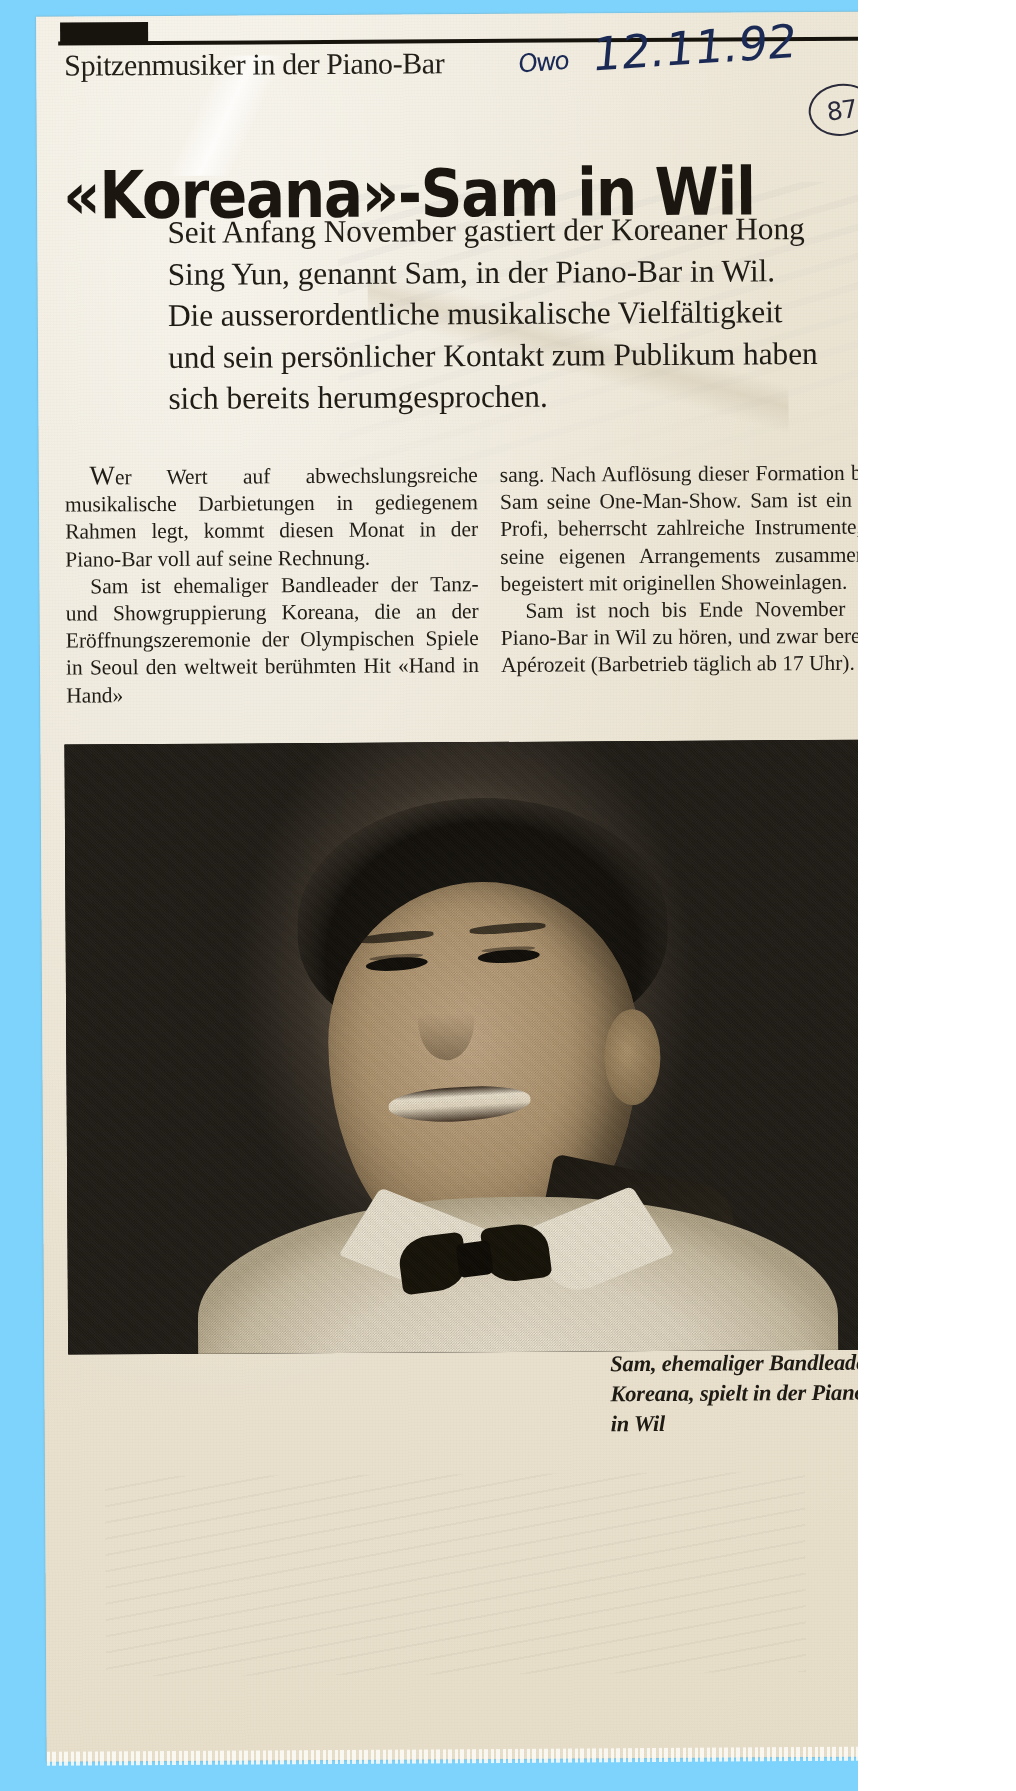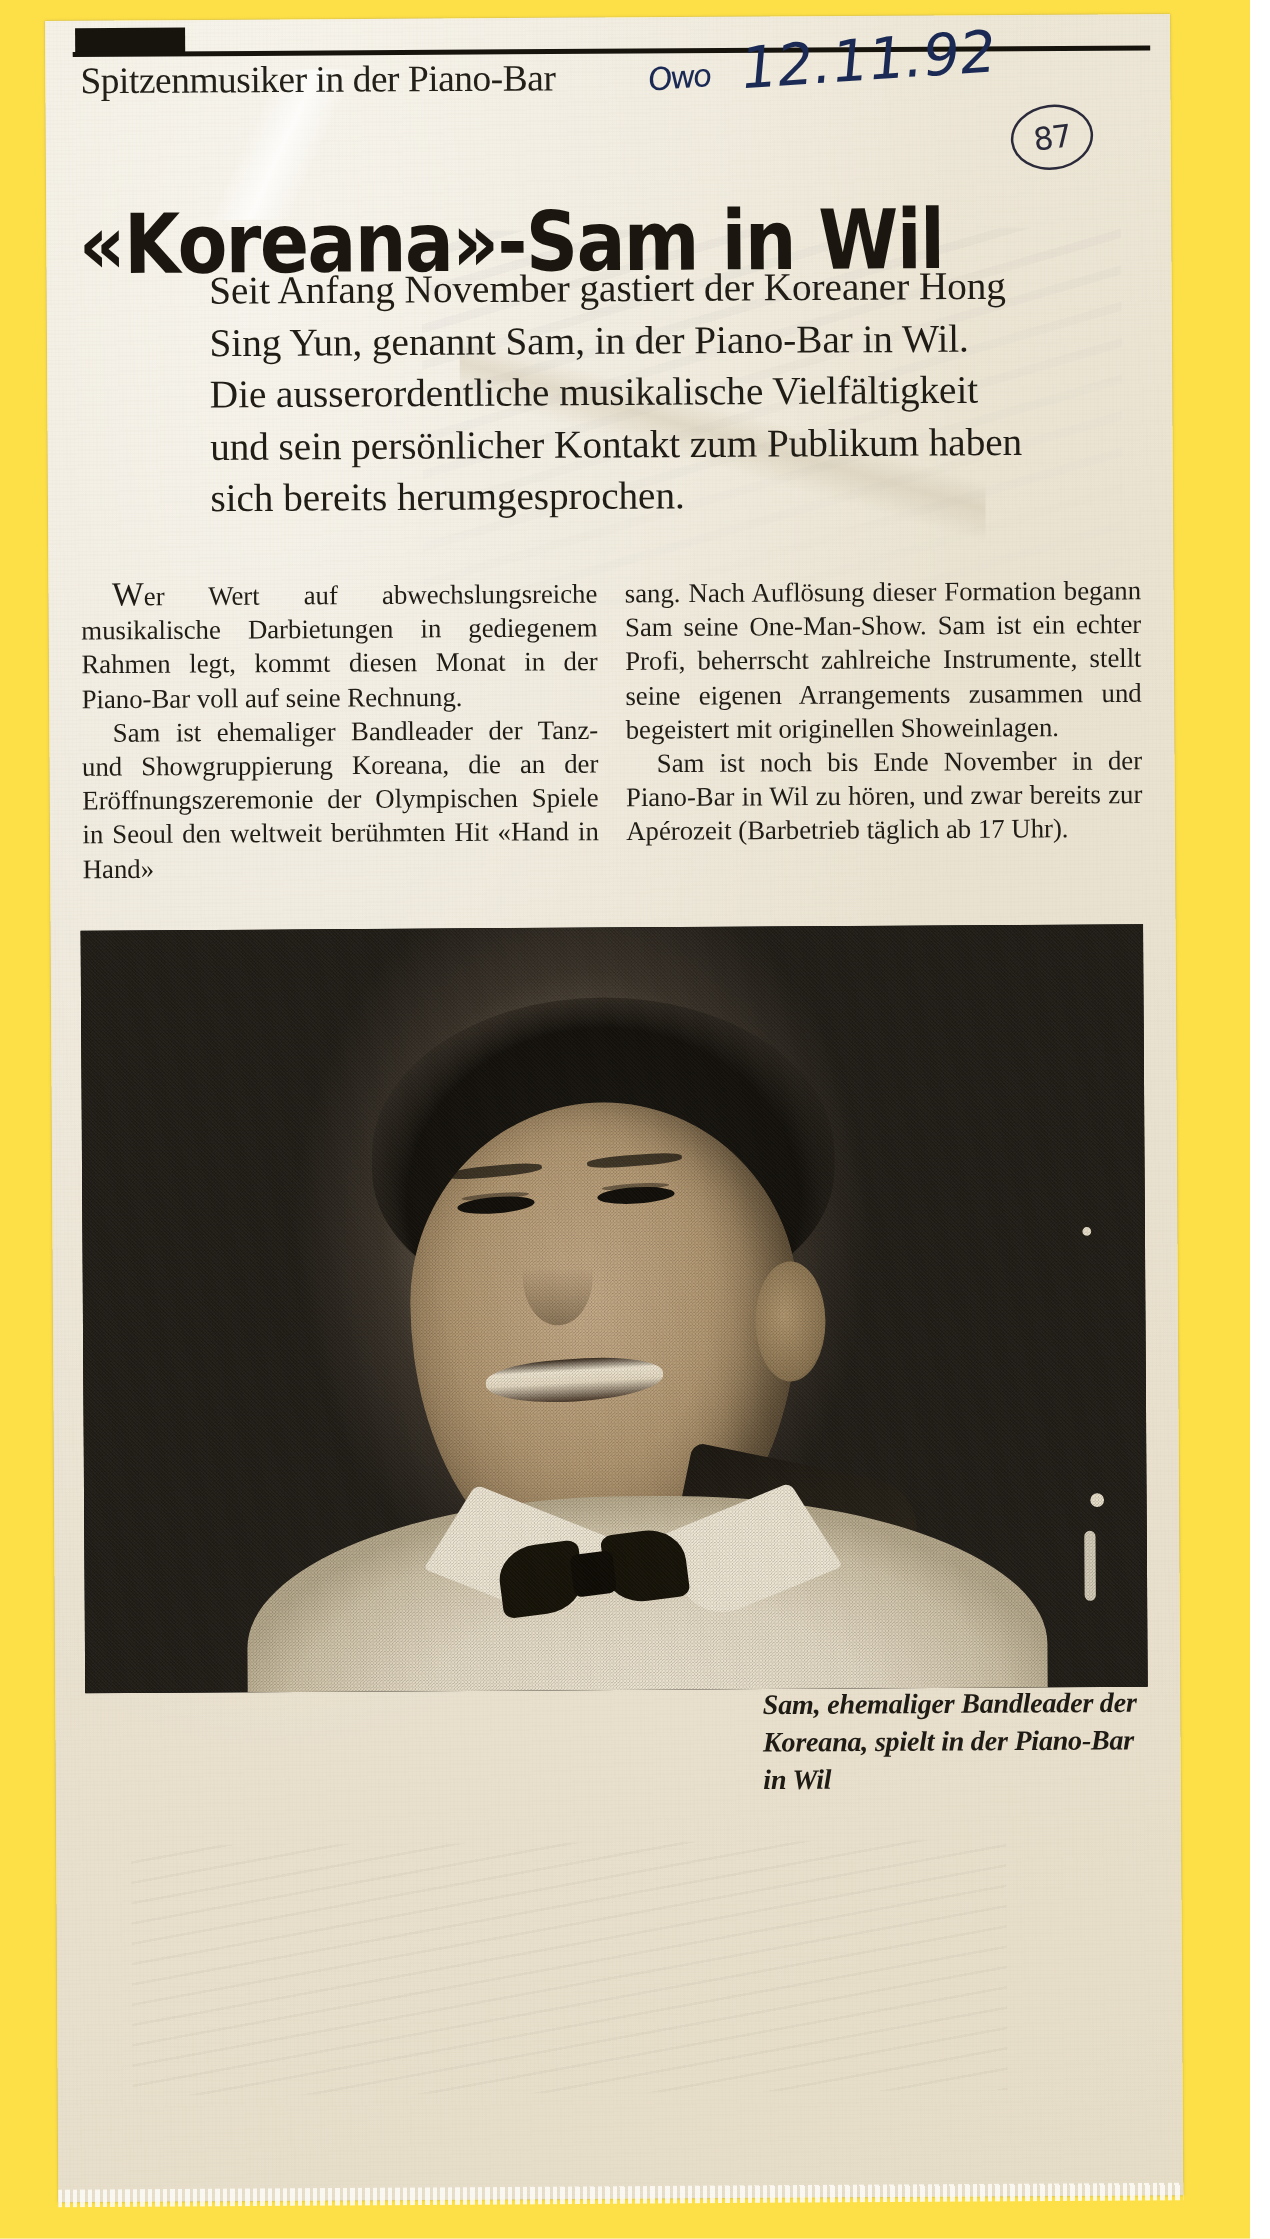--- a/index.html
+++ b/index.html
@@ -4,24 +4,24 @@
 <title>Newspaper Clipping Scan</title>
 <style>
   html, body {
     margin: 0;
     padding: 0;
     background: #ffffff;
   }
 
   #page {
     position: relative;
-    width: 1000px;
+    width: 858px;
     height: 1791px;
     overflow: hidden;
-    background: #fde047;
+    background: #7dd3fc;
     font-family: "Liberation Serif", serif;
   }
 
   
   .clipping {
     position: absolute;
     left: 36px;
     top: 14px;
     width: 900px;
     height: 1745px;

